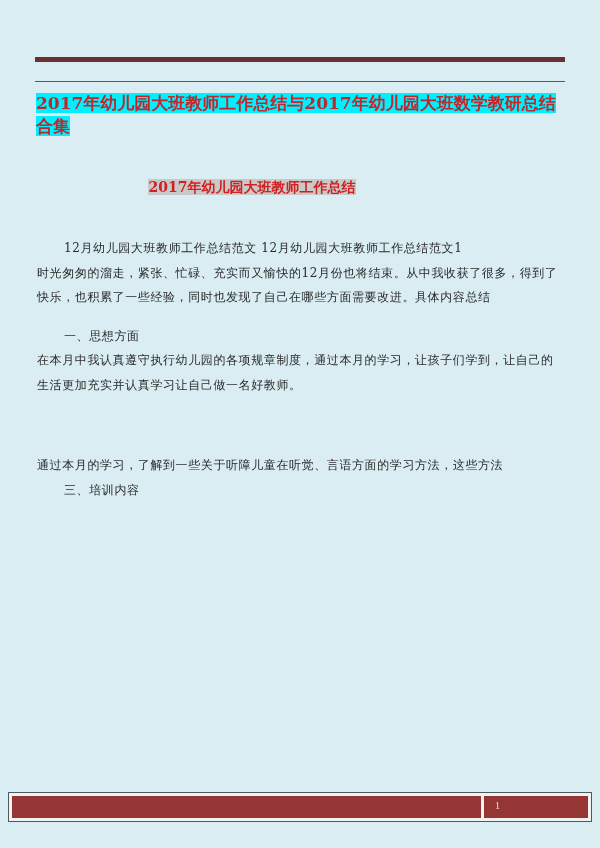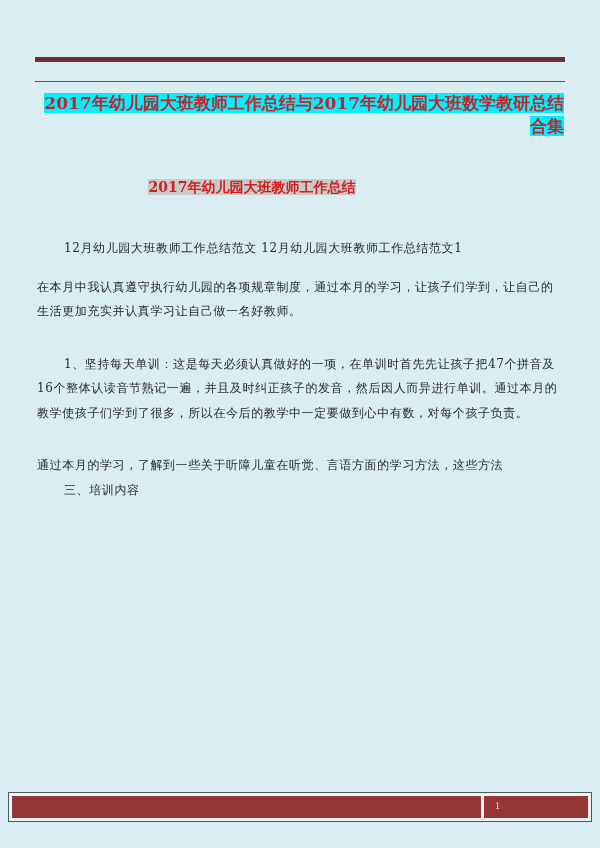--- a/index.html
+++ b/index.html
@@ -5,21 +5,21 @@
   html, body { margin:0; padding:0; }
   body {
     width:600px; height:848px; position:relative; overflow:hidden;
     background:#d9edf3;
     font-family:"DejaVu Serif","Liberation Serif",serif;
     color:#222;
   }
   .rule-thick { position:absolute; left:35px; top:57px; width:530px; height:5px; background:#6b3036; }
   .rule-thin { position:absolute; left:35px; top:81px; width:530px; height:1px; background:#555a5e; }
   .doc-title {
-    position:absolute; left:36px; top:92px; width:528px; text-align:right;
+    position:absolute; left:36px; top:92px; width:528px; text-align:left;
     font-size:17px; line-height:23px; font-weight:bold; color:#c0272d;
     font-family:"DejaVu Serif","Liberation Serif",serif;
   }
   .doc-title span { background:#00f0ff; }
   .section-title {
     position:absolute; left:0; top:177px; width:504px; text-align:center;
     font-size:14px; line-height:20px; font-weight:bold; color:#d02020;
   }
   .section-title span { background:#c9c9c9; padding:0 1px; }
   .body-text {
@@ -46,25 +46,26 @@
 <div class="doc-title">
   <span>2017年幼儿园大班教师工作总结与2017年幼儿园大班数学教研总结合集</span>
 </div>
 
 <div class="section-title">
   <span>2017年幼儿园大班教师工作总结</span>
 </div>
 
 <div class="body-text" style="top:236px;">
   <p class="p indent">12月幼儿园大班教师工作总结范文 12月幼儿园大班教师工作总结范文1</p>
+  <p class="p">时光匆匆的溜走，紧张、忙碌、充实而又愉快的12月份也将结束。从中我收获了很多，得到了快乐，也积累了一些经验，同时也发现了自己在哪些方面需要改进。具体内容总结</p>
   <div class="gap"></div>
+  <p class="p indent">一、思想方面</p>
   <p class="p">在本月中我认真遵守执行幼儿园的各项规章制度，通过本月的学习，让孩子们学到，让自己的生活更加充实并认真学习让自己做一名好教师。</p>
   <div class="gap"></div>
   <div class="gap"></div>
-  <p class="p indent">1、坚持每天单训：这是每天必须认真做好的一项，在单训时首先先让孩子把47个拼音及16个整体认读音节熟记一遍，并且及时纠正孩子的发音，然后因人而异进行单训。通过本月的教学使孩子们学到了很多，所以在今后的教学中一定要做到心中有数，对每个孩子负责。</p>
   <div class="gap"></div>
   <div class="gap"></div>
   <p class="p">通过本月的学习，了解到一些关于听障儿童在听觉、言语方面的学习方法，这些方法</p>
   <p class="p indent">三、培训内容</p>
 </div>
 
 <div class="footer">
   <div class="footer-left"></div>
   <div class="footer-right">
     <span class="page-num">1</span>

